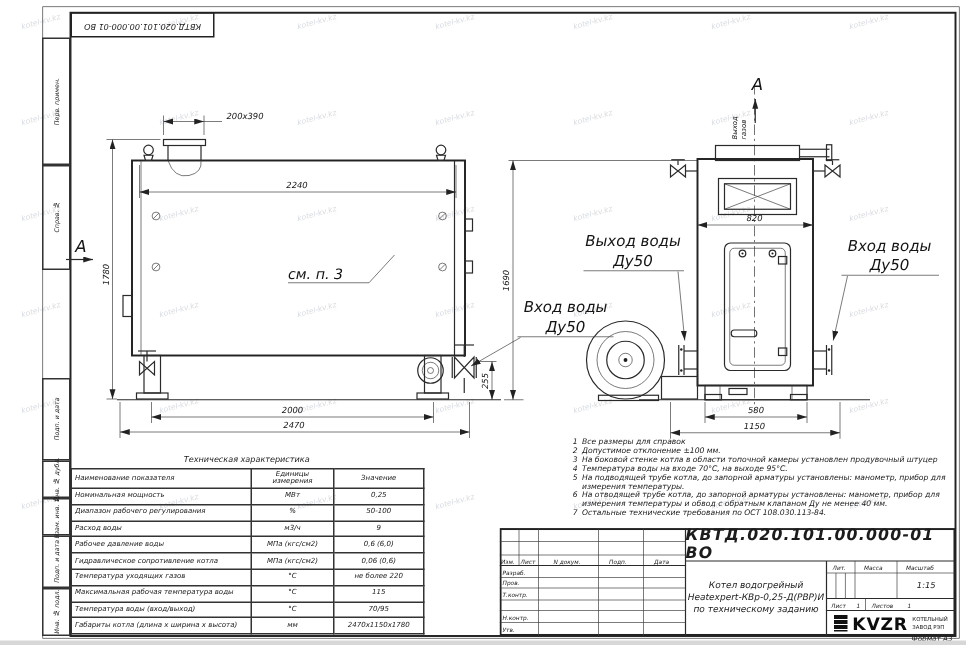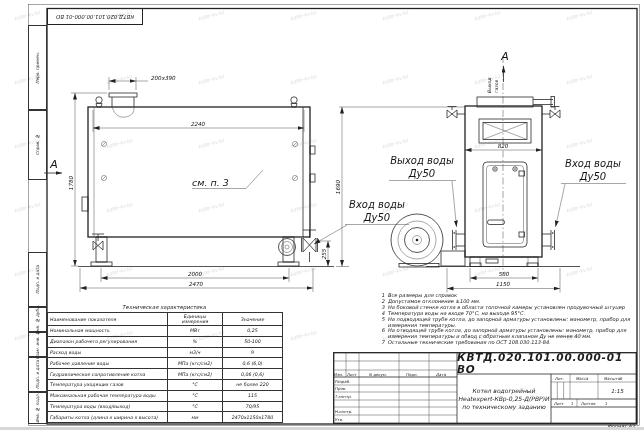--- a/index.html
+++ b/index.html
@@ -520,20 +520,28 @@
     <span class="abs tb-txt" style="left:222px;top:23.5px;">Лит.</span>
     <span class="abs tb-txt" style="left:243px;top:23.5px;">Масса</span>
     <span class="abs tb-txt" style="left:271px;top:23.5px;">Масштаб</span>
     <div class="abs scale-val">1:15</div>
 
     <span class="abs tb-txt" style="left:221px;top:48.5px;">Лист</span>
     <span class="abs tb-txt" style="left:238px;top:48.5px;">1</span>
     <span class="abs tb-txt" style="left:248px;top:48.5px;">Листов</span>
     <span class="abs tb-txt" style="left:272px;top:48.5px;">1</span>
 
+    <div class="abs logo-row">
+      <div class="logo-box"></div>
+      <span class="logo-word">KVZR</span>
+      <div class="logo-co">
+        <span>КОТЕЛЬНЫЙ</span>
+        <span>ЗАВОД РЭП</span>
+      </div>
+    </div>
   </div>
 
   <div class="fmt">
     <span>Формат</span>
     <span>А3</span>
   </div>
 
   <div class="shadow"></div>
 </div>
 

